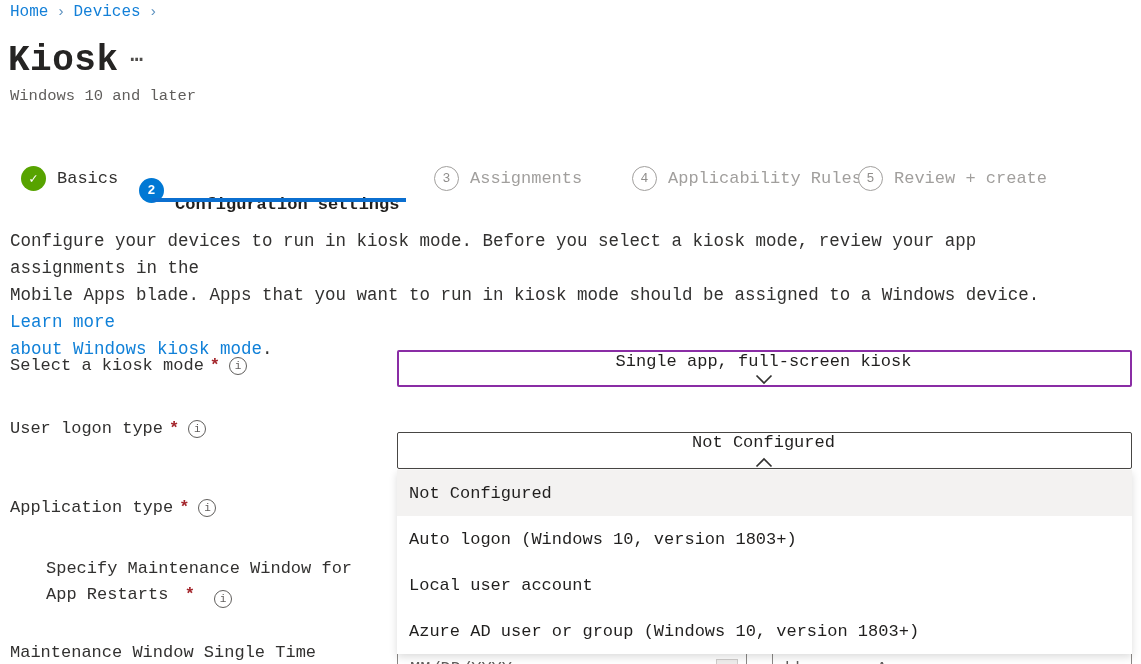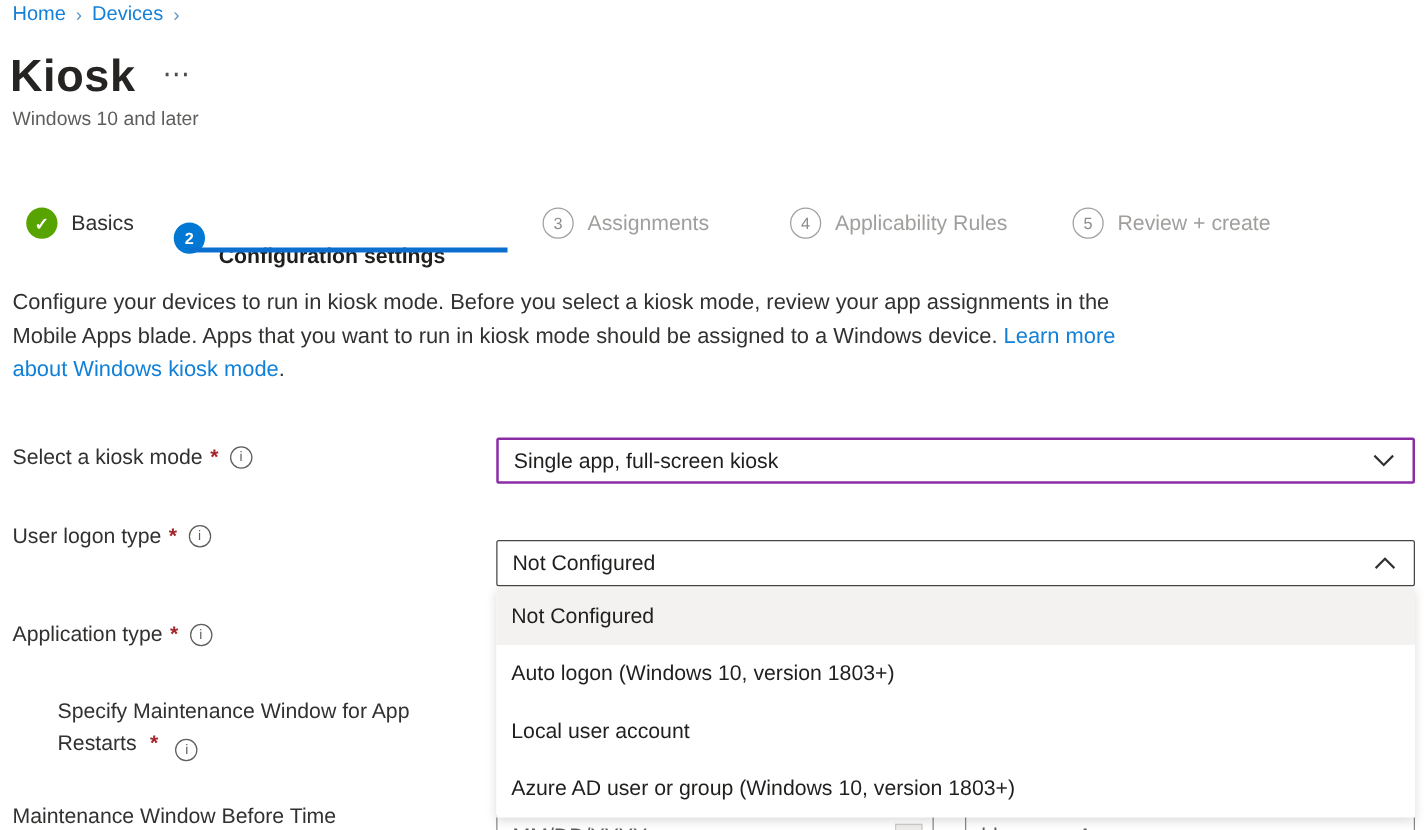--- a/index.html
+++ b/index.html
@@ -1,18 +1,18 @@
 <!DOCTYPE html>
 <html><head>
 <meta charset="utf-8">
 <style>
   html,body{margin:0;padding:0;background:#fff;}
   #app{
     position:relative;width:1141px;height:664px;overflow:hidden;background:#fff;
-    font-family:Liberation Sans, sans-serif;color:#323130;
+    font-family:Liberation Mono, monospace;color:#323130;
   }
   
   .crumb{position:absolute;top:3px;left:10px;font-size:16px;display:flex;align-items:center;gap:8px;}
   .crumb-link{color:#1480d8;cursor:pointer;text-decoration:none;}
   .crumb-sep{color:#5f93c0;font-size:15px;}
   
   .page-title{position:absolute;top:40px;left:8px;font-size:36px;font-weight:bold;color:#252423;letter-spacing:.5px;}
   .more-btn{position:absolute;top:46px;left:130px;font-size:22px;color:#4f4d4b;cursor:pointer;letter-spacing:1px;}
   .subtitle{position:absolute;top:87px;left:10px;font-size:15.5px;color:#605e5c;}
   
@@ -30,21 +30,21 @@
   .desc{position:absolute;top:228px;left:10px;width:1090px;font-size:17.5px;line-height:27px;color:#323130;}
   .desc-line{display:block;}
   .link{color:#1080d8;cursor:pointer;}
   
   .flabel{position:absolute;left:10px;font-size:17px;color:#323130;display:flex;align-items:center;}
   .flabel-wrap{display:block;line-height:26px;width:345px;}
   .req{color:#a4262c;margin-left:6px;font-size:17px;font-weight:bold;}
   .info-icon{width:18px;height:18px;box-sizing:border-box;border:1px solid #605e5c;border-radius:50%;font-size:11px;color:#605e5c;display:inline-flex;align-items:center;justify-content:center;margin-left:9px;cursor:pointer;flex:none;vertical-align:-3px;}
   .flabel-wrap .req,.flabel-wrap .info-icon{display:inline-flex;}
   
-  .combo{position:absolute;left:397px;width:735px;height:37px;background:#fff;display:flex;align-items:center;box-sizing:border-box;padding:0 14px 0 12px;cursor:pointer;}
+  .combo{position:absolute;left:397px;width:735px;height:37px;background:#fff;display:flex;align-items:center;box-sizing:border-box;padding:0 14px 0 12px;cursor:pointer;flex-direction:column;}
   .combo-purple{top:350px;border:2px solid #8a2da5;border-radius:2px;}
   .combo-focus{top:432px;border:1px solid #484644;border-radius:2px;}
   .combo-text{flex:1;font-size:17px;color:#201f1e;}
   .chev{flex:none;display:flex;align-items:center;}
   
   .listbox{position:absolute;left:397px;top:470px;width:735px;background:#fff;z-index:6;box-shadow:0 3px 8px rgba(0,0,0,0.14);}
   .option{height:46px;display:flex;align-items:center;padding:0 12px;font-size:17px;color:#201f1e;cursor:pointer;box-sizing:border-box;}
   .option.selected{background:#f3f2f1;}
   
   .clip-input{position:absolute;top:652px;height:36px;box-sizing:border-box;border:1px solid #8a8886;background:#fff;z-index:1;display:flex;align-items:flex-start;padding:6px 8px 0 12px;}
@@ -131,21 +131,21 @@
     <span class="info-icon">i</span>
   </div>
 
   <div class="flabel flabel-wrap" style="top:556px;margin-left:36px;">
     <span>Specify Maintenance Window for App Restarts</span>
     <span class="req">*</span>
     <span class="info-icon">i</span>
   </div>
 
   <div class="flabel" style="top:643px;">
-    <span>Maintenance Window Before Time</span>
+    <span>Maintenance Window Single Time</span>
   </div>
 
   <div class="clip-input clip-date">
     <span class="ph">MM/DD/YYYY</span>
     <span class="cal-icon"></span>
   </div>
   <div class="clip-input clip-time">
     <span class="ph">hh:mm:ss A</span>
   </div>
 

